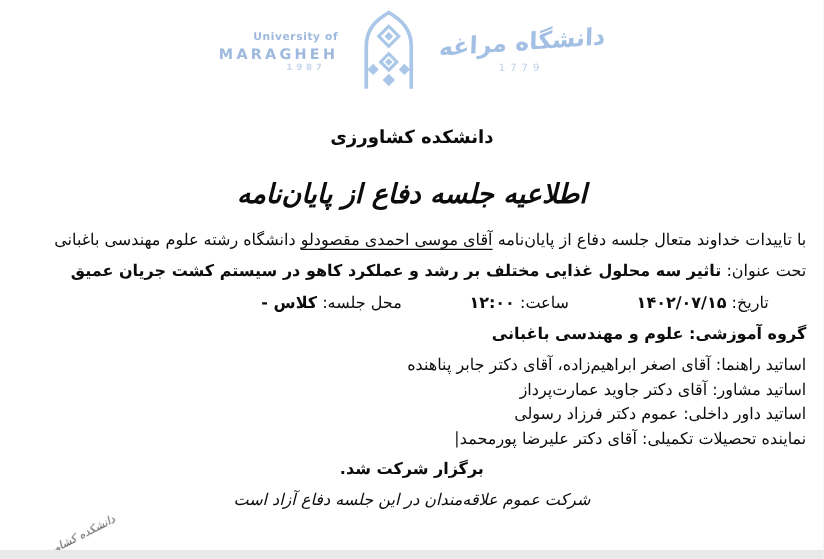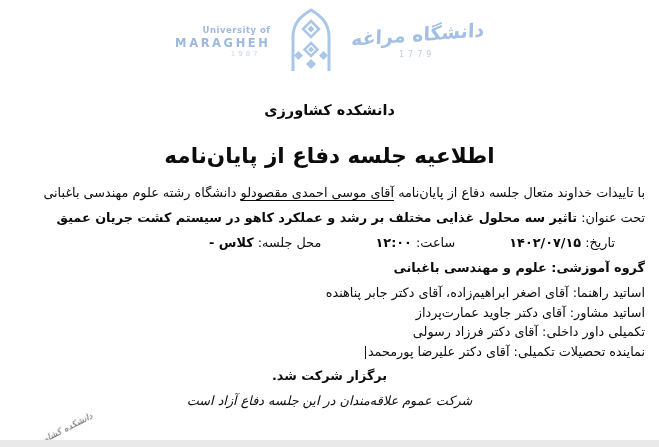--- a/index.html
+++ b/index.html
@@ -13,35 +13,35 @@
     color:#0c0c0c;
   }
   
   .logo-row{
     display:flex;justify-content:center;align-items:center;
     gap:9px;margin-top:6px;height:72px;
   }
   .logo-en{ text-align:right;line-height:1.25;direction:ltr;}
   .logo-en .uof{font-size:8.5px;color:#9db9de;font-weight:bold;letter-spacing:.5px;}
   .logo-en .uname{font-size:11.5px;color:#9db9de;font-weight:bold;letter-spacing:2.6px;}
-  .logo-en .uyear{font-size:7px;color:#c7d7ec;font-weight:normal;letter-spacing:3px;padding-right:10px;}
+  .logo-en .uyear{font-size:7px;color:#c7d7ec;font-weight:bold;letter-spacing:3px;padding-right:10px;}
   .logo-fa{ text-align:center;direction:rtl;line-height:1.1;}
   .logo-fa .fa-name{
     font-size:19px;font-weight:bold;color:#a3c0e4;
     transform:rotate(-4deg) skewX(-6deg);display:inline-block;
   }
   .logo-fa .fa-year{font-size:8px;color:#bccfe9;letter-spacing:4px;margin-top:6px;}
   
   .faculty{
     text-align:center;margin-top:24px;
     font-size:14.5px;font-weight:bold;
   }
   .main-title{
     text-align:center;margin-top:25px;
-    font-size:21.5px;font-weight:bold;letter-spacing:0;
+    font-size:21.5px;font-weight:bold;letter-spacing:0;font-style:italic;
   }
   
   .content{
     direction:rtl;text-align:right;
     margin:16px 14px 0 14px;
     font-size:12.8px;line-height:1.4;
   }
   .content .line{margin:0 0 7px 0;}
   .content .tight{margin:0 0 2px 0;}
   .student-name{text-decoration:underline;text-underline-offset:3px;}
@@ -118,21 +118,21 @@
       <span class="bold">۱۲:۰۰</span>
       <span class="gap"></span>
       <span>محل جلسه:</span>
       <span class="bold">کلاس -</span>
     </p>
 
     <p class="line bold">گروه آموزشی: علوم و مهندسی باغبانی</p>
 
     <p class="tight">اساتید راهنما: آقای اصغر ابراهیم‌زاده، آقای دکتر جابر پناهنده</p>
     <p class="tight">اساتید مشاور: آقای دکتر جاوید عمارت‌پرداز</p>
-    <p class="tight">تکمیلی داور داخلی: آقای دکتر فرزاد رسولی</p>
+    <p class="tight">اساتید داور داخلی: عموم دکتر فرزاد رسولی</p>
     <p class="tight">
       <span>نماینده تحصیلات تکمیلی: آقای دکتر علیرضا پورمحمد</span><span class="cursor"></span>
     </p>
 
     <p class="line center-line bold" style="margin-top:6px;">برگزار شرکت شد.</p>
     <p class="line center-line note-line">شرکت عموم علاقه‌مندان در این جلسه دفاع آزاد است</p>
   </div>
 
   <div class="watermark">دانشکده کشاورزی</div>
 

